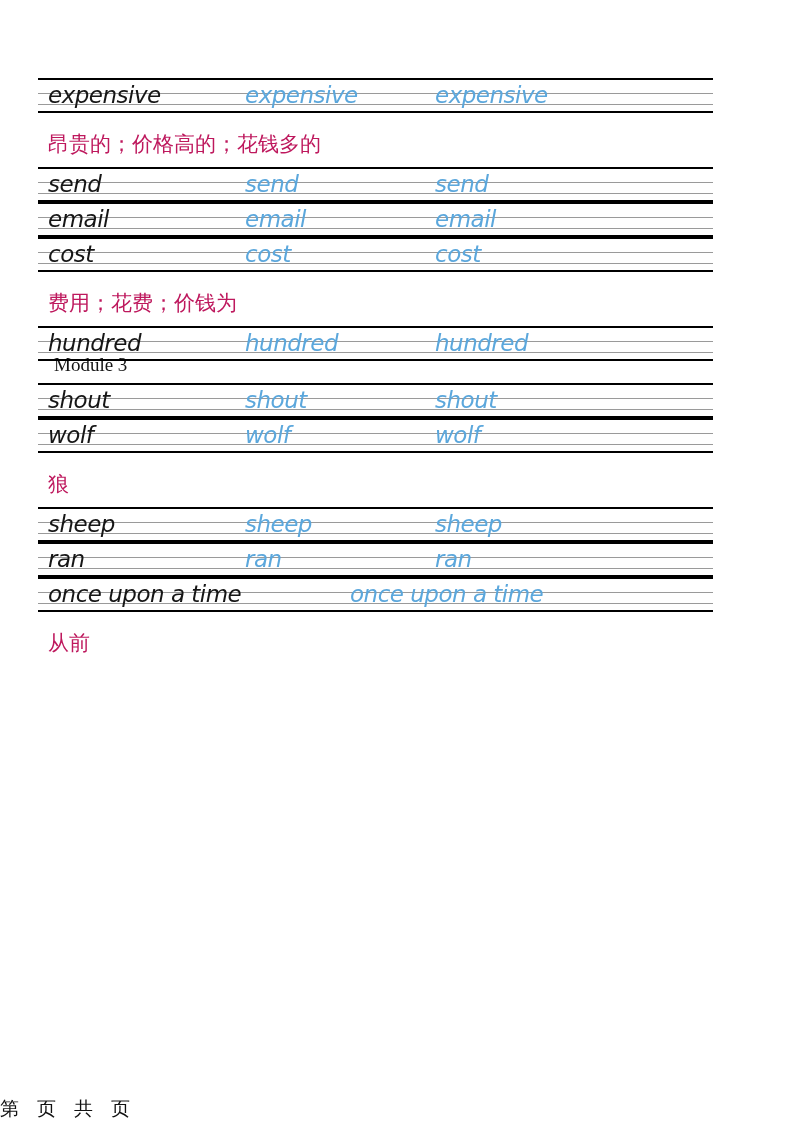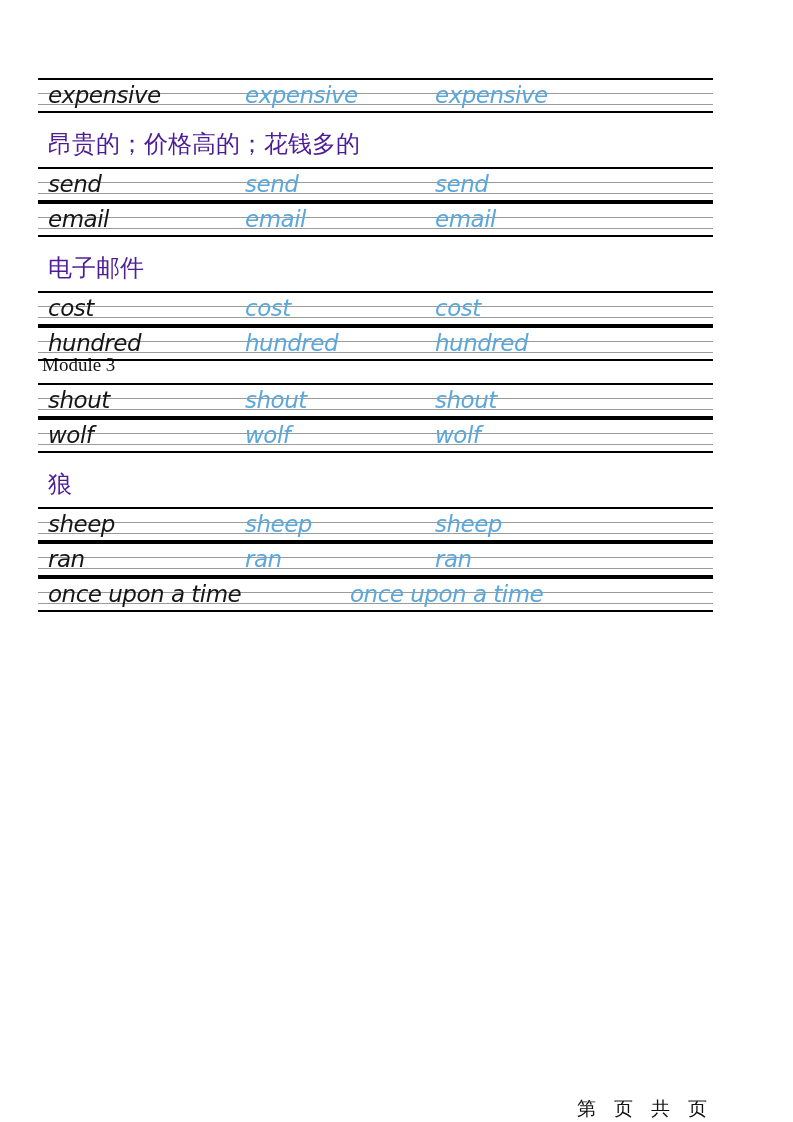--- a/index.html
+++ b/index.html
@@ -40,37 +40,37 @@
   .word.main  { left: 10px;  color: var(--ink, #161616); }
   .word.trace { color: var(--trace-blue, #5ba7dc); }
   .word.t0 { left: 207px; }
   .word.t1 { left: 397px; }
   .word-row.single .word.t0 { left: 312px; }
   
   .definition {
     margin: 21px 0 12px 10px;
     height: 21px; line-height: 21px;
     font-family: "Liberation Serif", "DejaVu Serif", serif;
-    font-size: 24px;
-    color: #4c1d95;
+    font-size: 21px;
+    color: #be185d;
     white-space: nowrap;
   }
   
   .heading {
-    margin: -6px 0 8px 4px;
+    margin: -6px 0 8px 16px;
     height: 20px; line-height: 20px;
     font-family: "Liberation Serif", "DejaVu Serif", serif;
     font-size: 19px;
     color: #141414;
   }
   
   .footer {
     position: absolute;
     left: 0; top: 1096px; width: 100%;
-    text-align: right;
+    text-align: left;
     font-family: "DejaVu Sans", sans-serif;
     font-size: 19px;
     letter-spacing: 6px;
     color: #111111;
   }
 </style>
 </head>
 <body>
 
 <div class="page">
@@ -103,33 +103,33 @@
       <div class="entry">
     <div class="word-row">
       <div class="gl thick l0"></div>
       <div class="gl thin l1"></div>
       <div class="gl thin l2"></div>
       <div class="gl thick l3"></div>
       <span class="word main">email</span>
       <span class="word trace t0">email</span>
       <span class="word trace t1">email</span>
     </div>
-    <div class="definition">电子邮件</div>
 
   </div>
       <div class="entry">
     <div class="word-row">
       <div class="gl thick l0"></div>
       <div class="gl thin l1"></div>
       <div class="gl thin l2"></div>
       <div class="gl thick l3"></div>
       <span class="word main">cost</span>
       <span class="word trace t0">cost</span>
       <span class="word trace t1">cost</span>
     </div>
+    <div class="definition">费用；花费；价钱为</div>
 
   </div>
       <div class="entry">
     <div class="word-row">
       <div class="gl thick l0"></div>
       <div class="gl thin l1"></div>
       <div class="gl thin l2"></div>
       <div class="gl thick l3"></div>
       <span class="word main">hundred</span>
       <span class="word trace t0">hundred</span>
@@ -189,17 +189,18 @@
       <div class="entry">
     <div class="word-row single">
       <div class="gl thick l0"></div>
       <div class="gl thin l1"></div>
       <div class="gl thin l2"></div>
       <div class="gl thick l3"></div>
       <span class="word main">once upon a time</span>
       <span class="word trace t0">once upon a time</span>
 
     </div>
+    <div class="definition">从前</div>
 
   </div>
     </div>
   <div class="footer">第 页 共 页</div>
 </div>
 
 </body></html>

